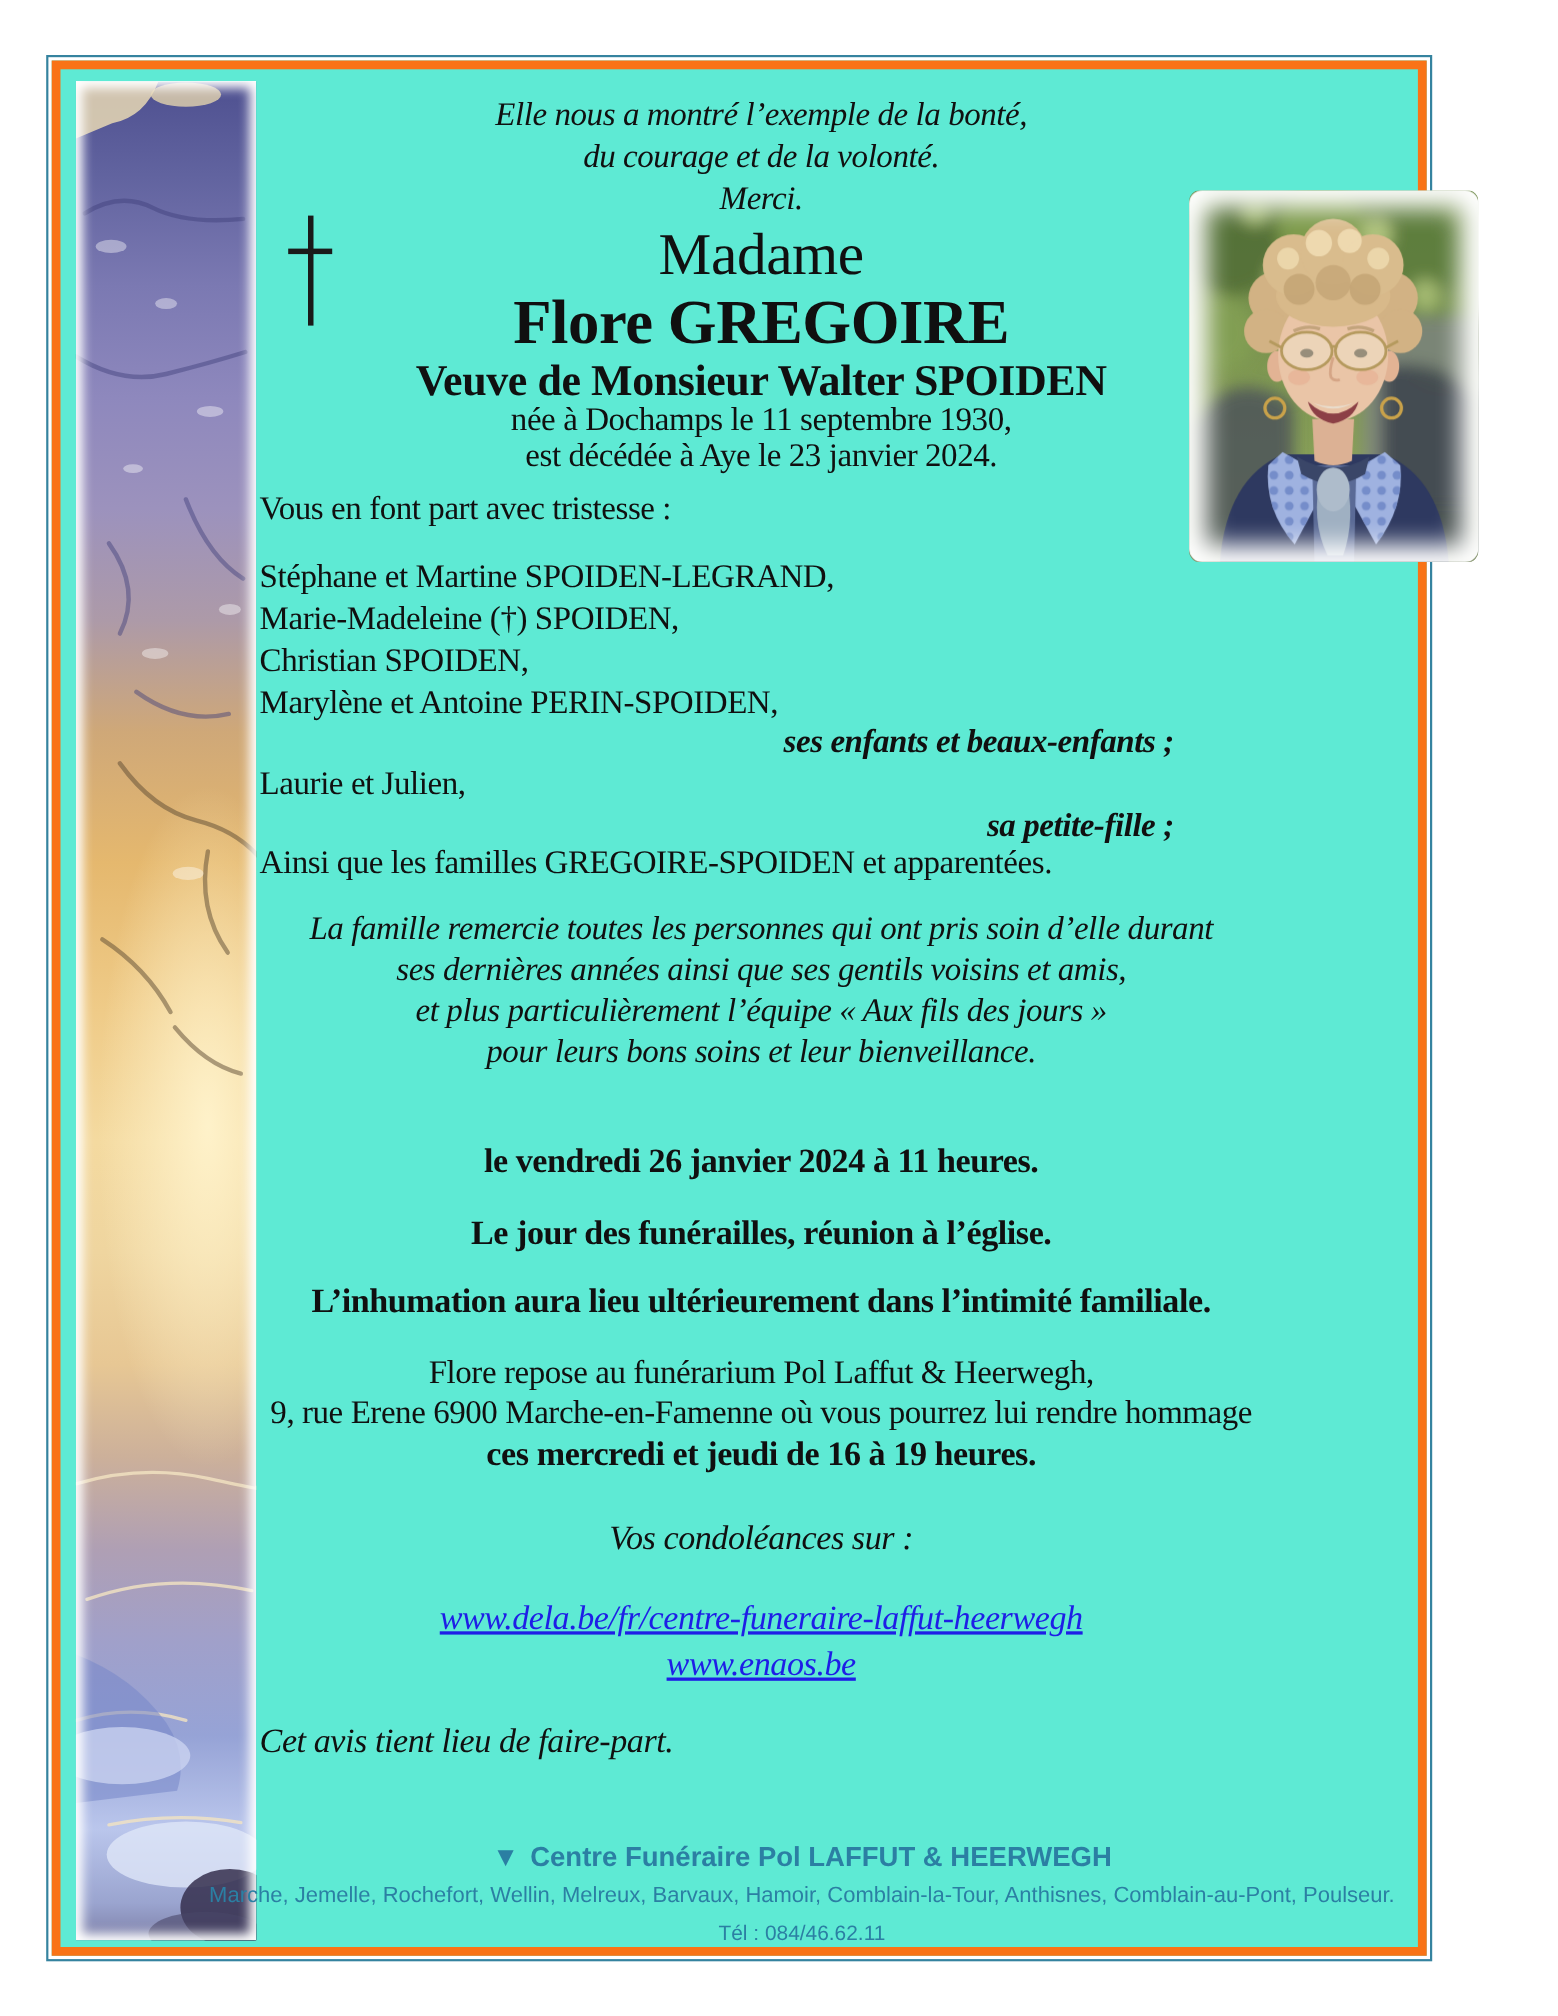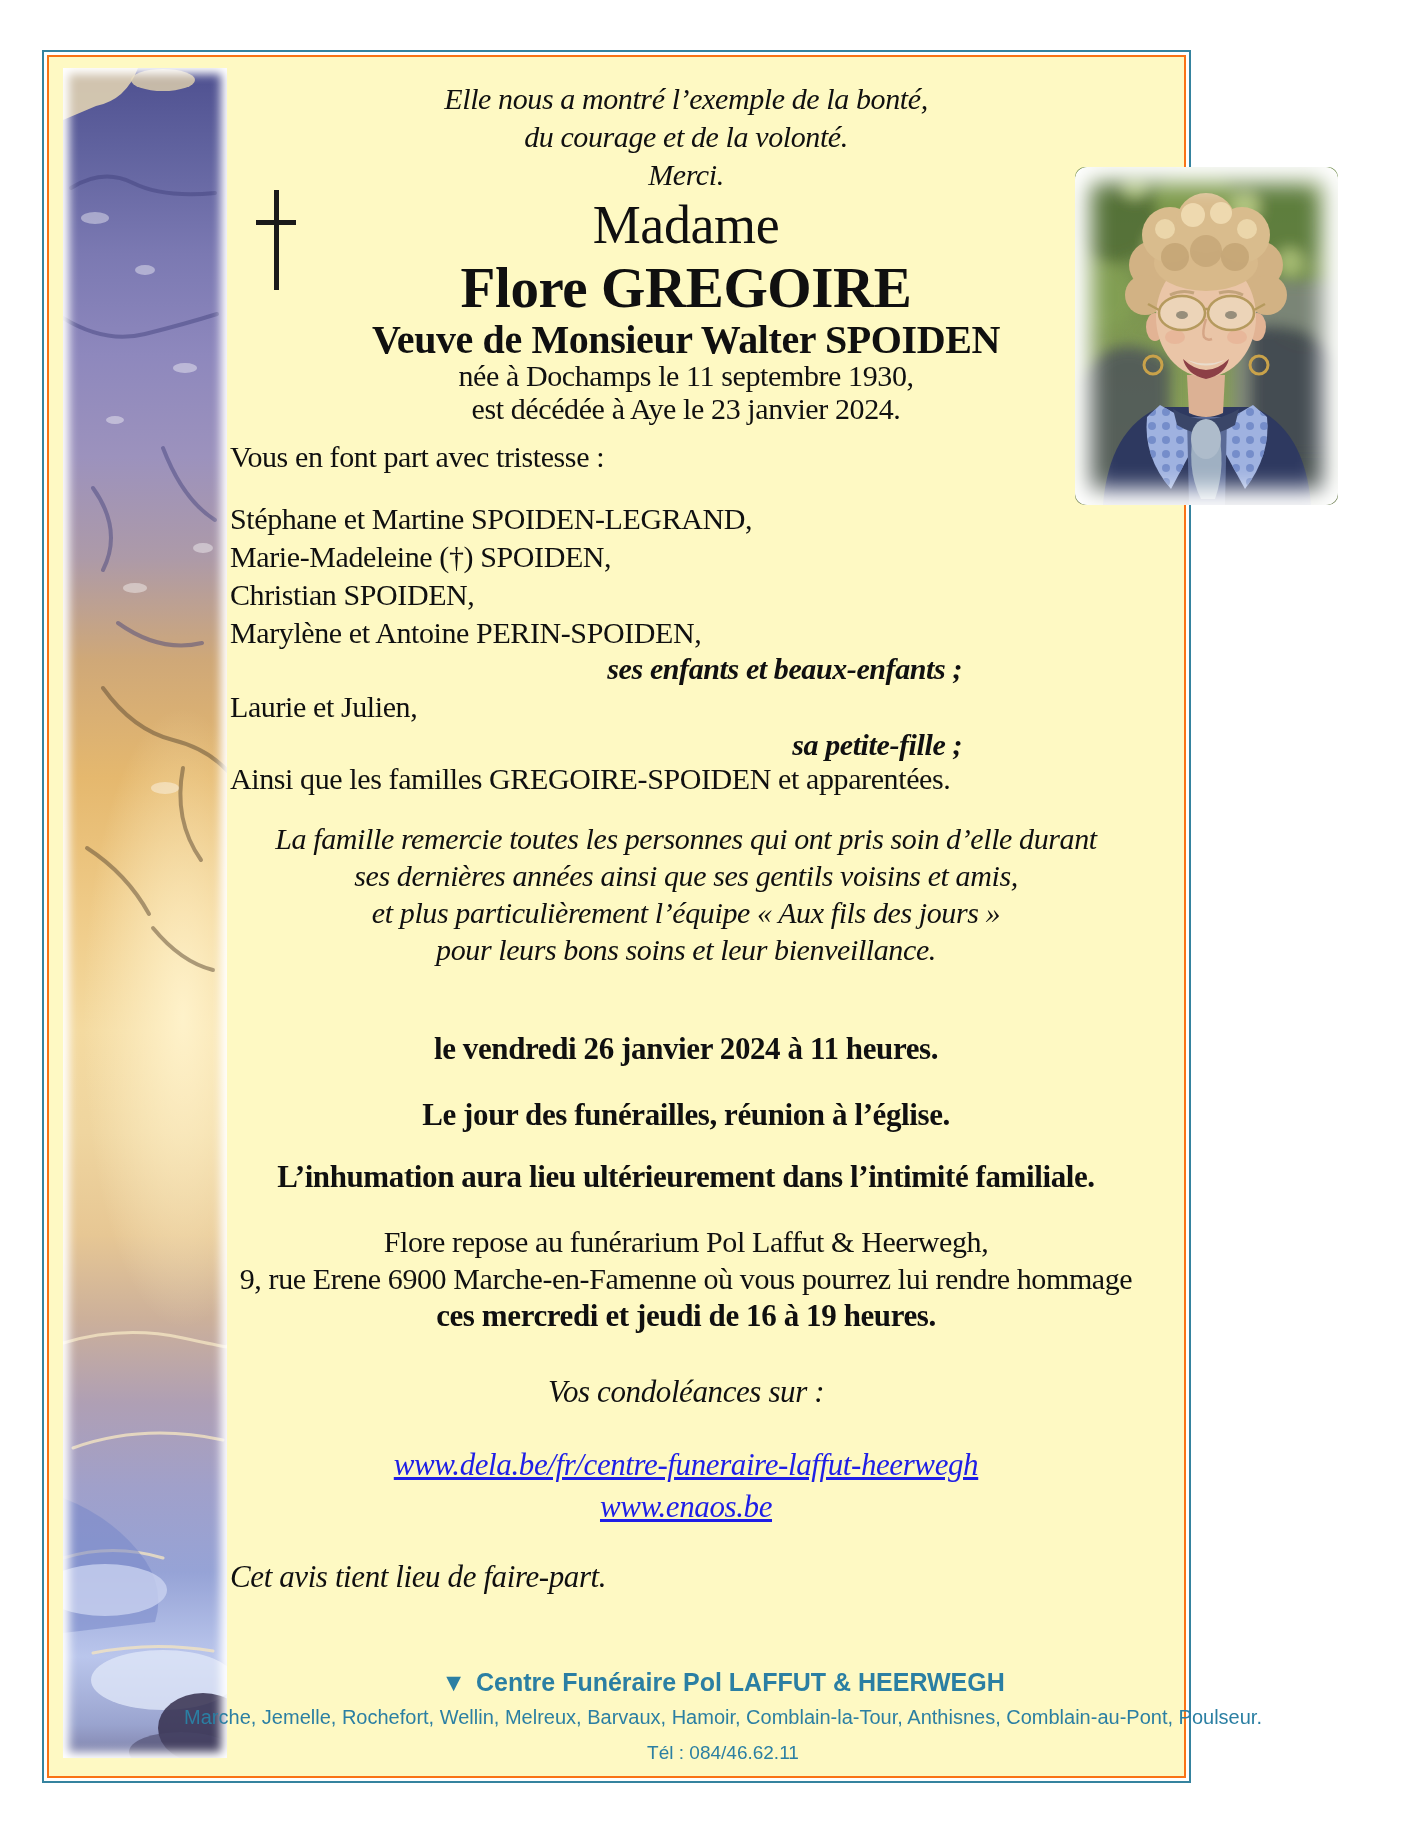--- a/index.html
+++ b/index.html
@@ -1,20 +1,20 @@
 <!DOCTYPE html>
 <html><head>
 <meta charset="utf-8">
 <title>Avis de décès</title>
 <style>
   html,body{margin:0;padding:0;}
   body{width:1416px;height:1833px;background:#ffffff;position:relative;overflow:hidden;
        font-family:"Liberation Serif",serif;color:#101010;}
-  .frame{position:absolute;left:47px;top:55px;width:1139px;height:1723px;box-sizing:border-box;
-         border:2px solid #f97316;box-shadow:0 0 0 3px #ffffff,0 0 0 5px #35839f;background:#fef9c3;}
+  .frame{position:absolute;left:47px;top:55px;width:1250px;height:1723px;box-sizing:border-box;
+         border:8px solid #f97316;box-shadow:0 0 0 3px #ffffff,0 0 0 5px #35839f;background:#5eead4;}
   .abs{position:absolute;}
   .ser{font-family:"Liberation Serif",serif;letter-spacing:-0.4px;line-height:1.12;}
   .cline{position:absolute;left:637px;transform:translateX(-50%);white-space:nowrap;text-align:center;}
   .lline{position:absolute;left:181px;white-space:nowrap;}
   .rline{position:absolute;right:222px;white-space:nowrap;text-align:left;}
   .it{font-style:italic;}
   .bd{font-weight:bold;}
   .f30{font-size:30px;} .f31{font-size:31px;}
   .title1{font-size:54px;font-weight:normal;}
   .title2{font-size:57px;font-weight:bold;}

